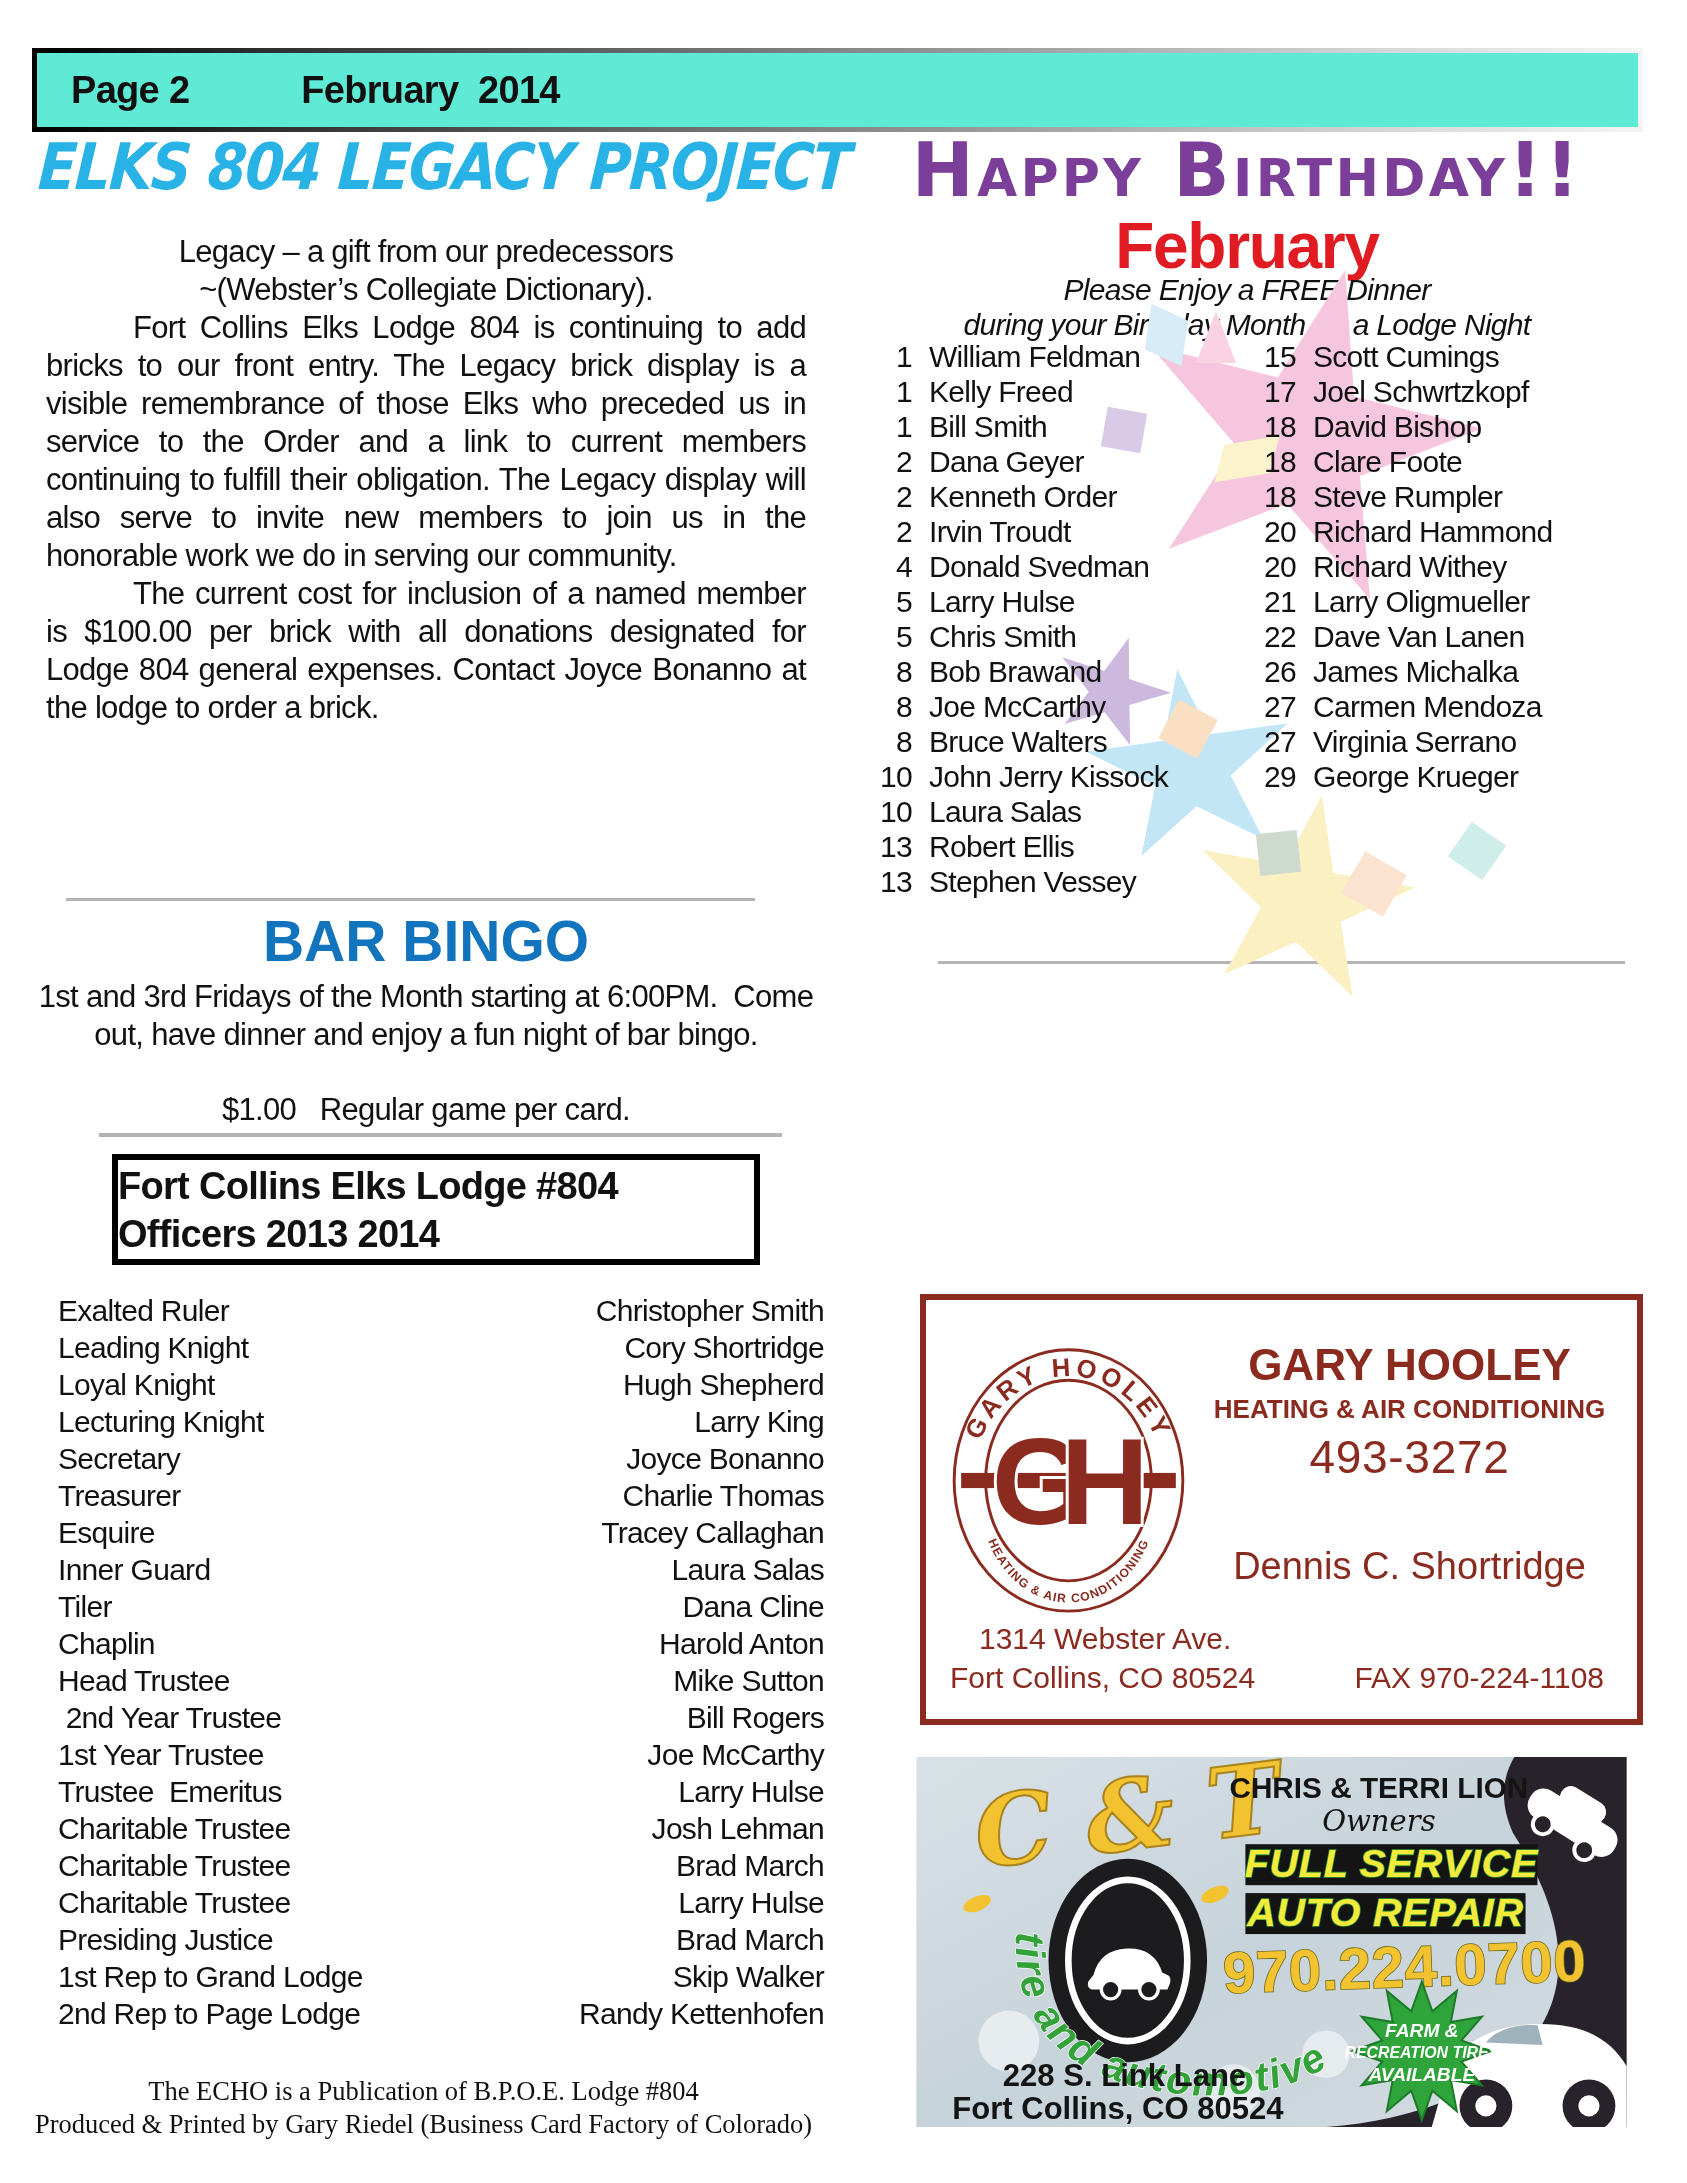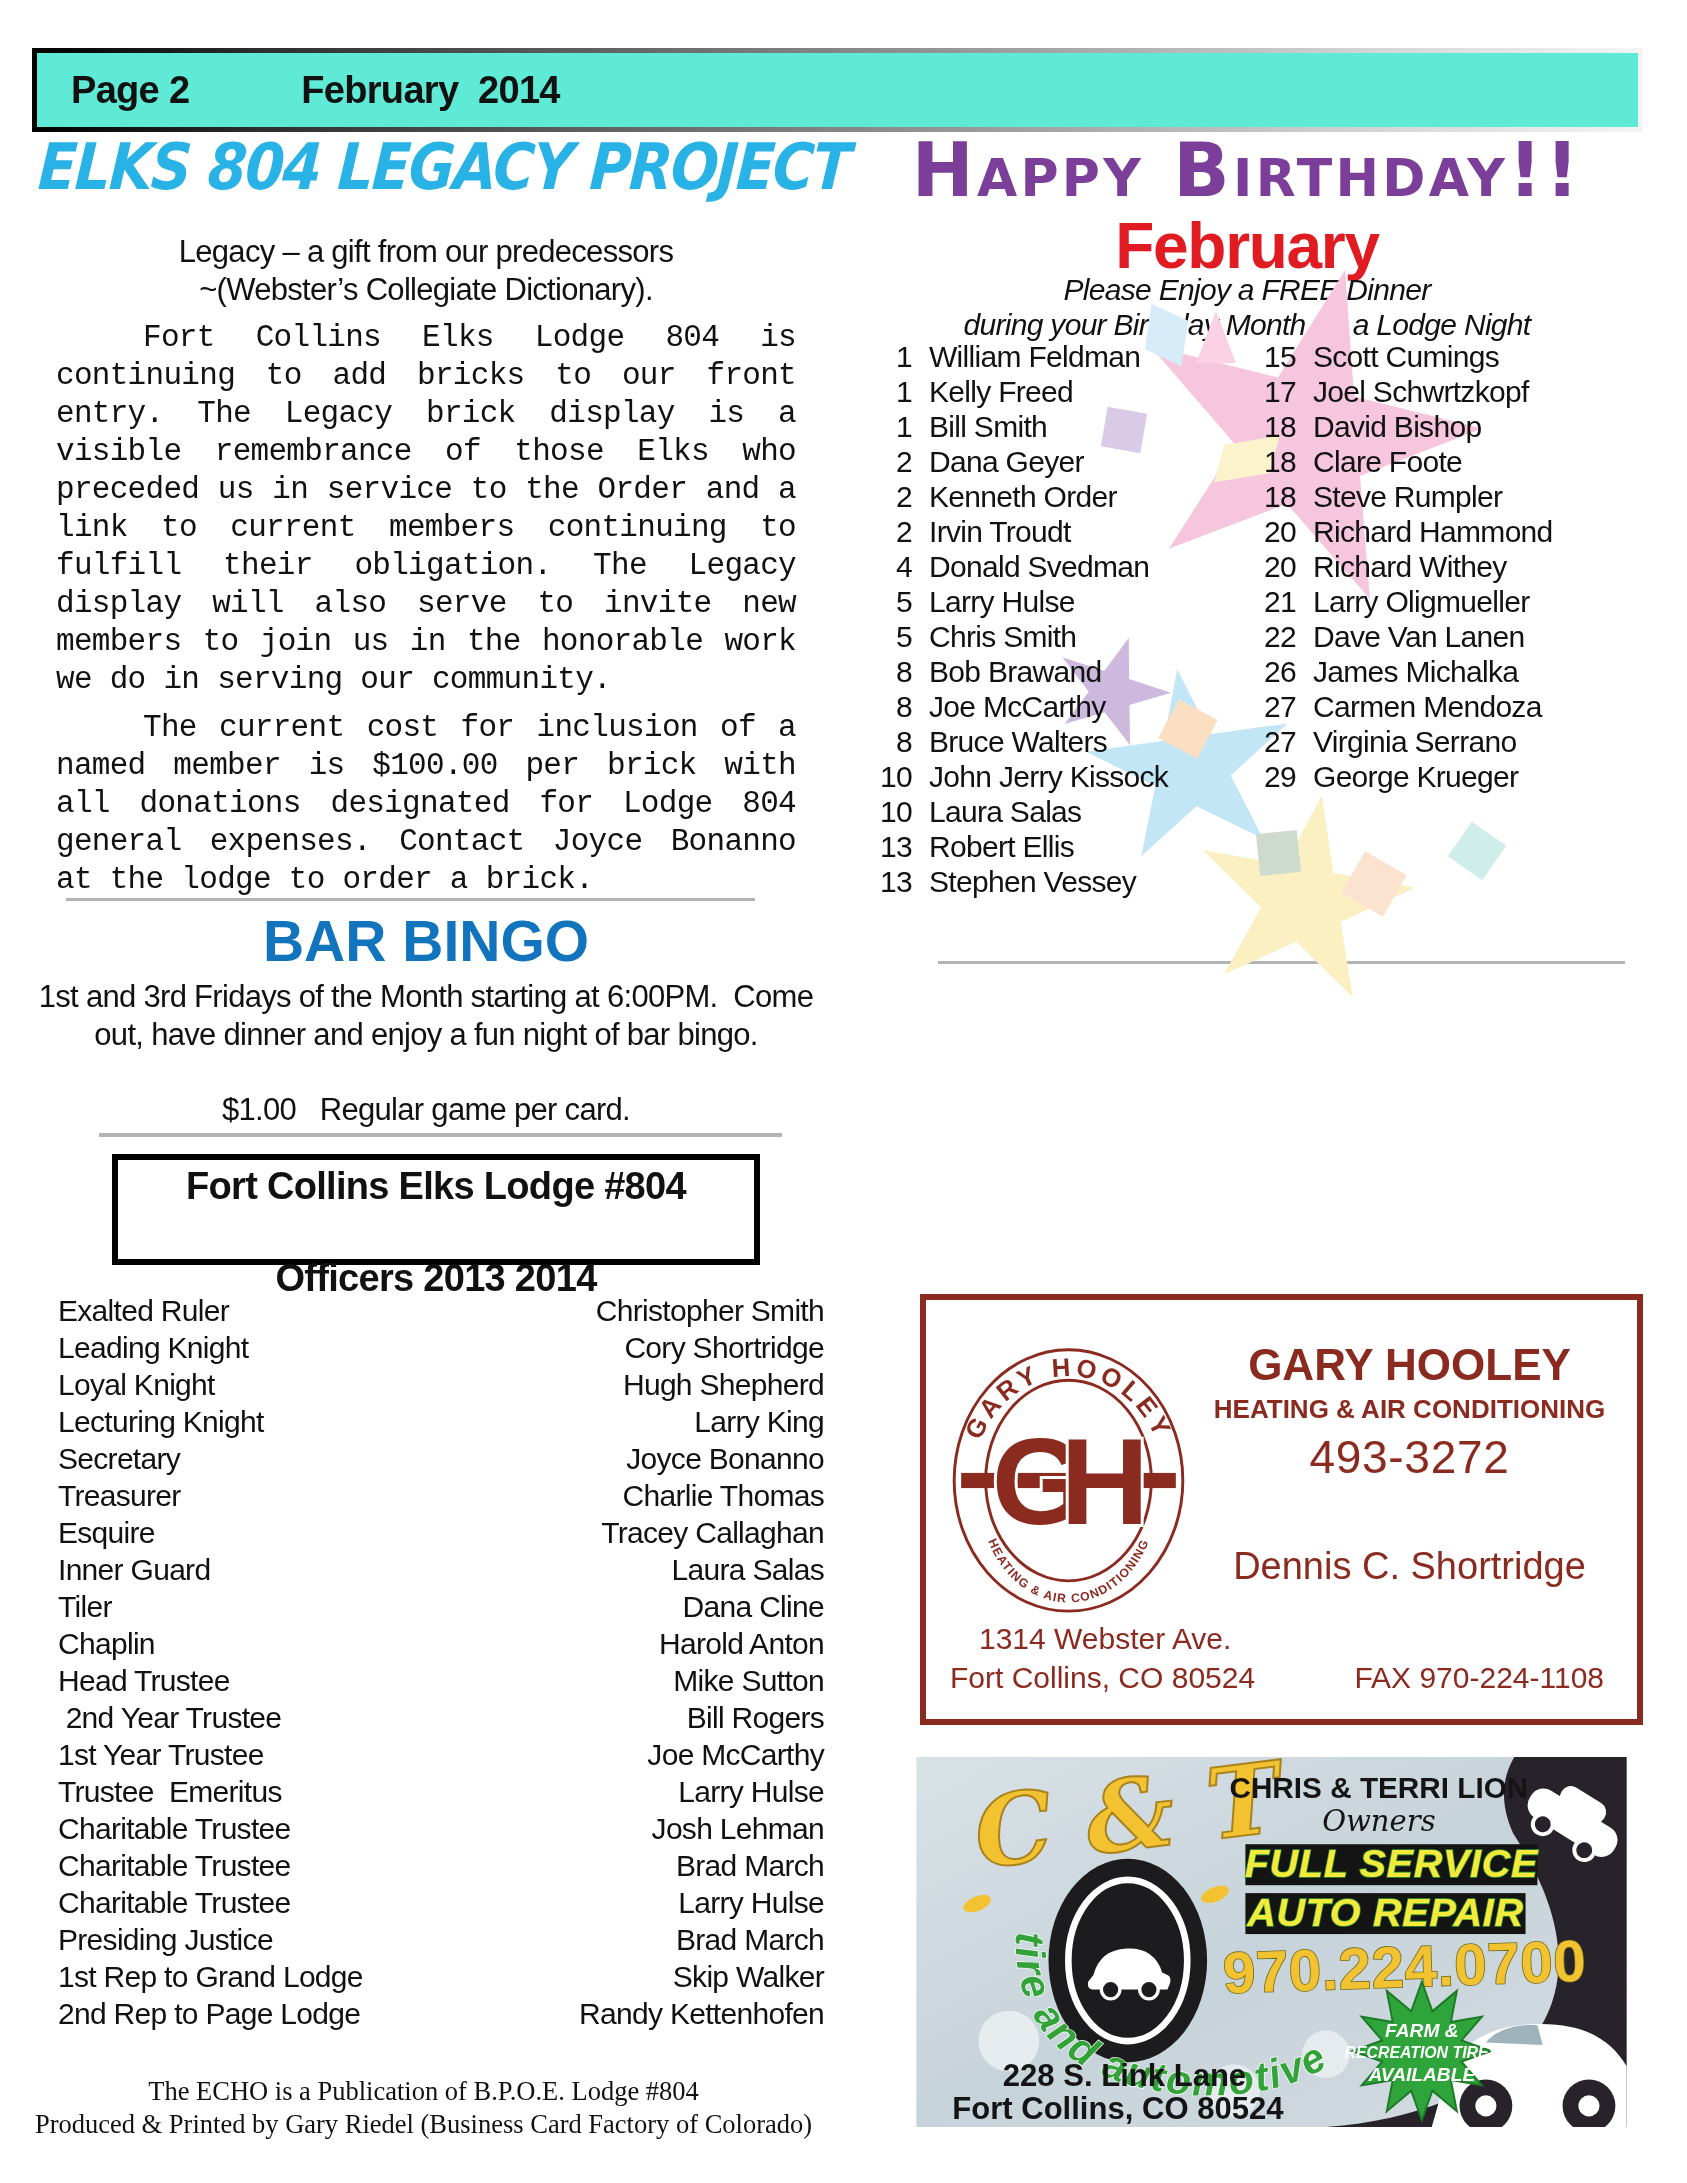--- a/index.html
+++ b/index.html
@@ -14,36 +14,36 @@
   .header-box .pg{font-size:38px;font-weight:bold;letter-spacing:-0.7px;margin-left:34px;}
   .header-box .dt{font-size:38px;font-weight:bold;letter-spacing:-0.7px;margin-left:112px;white-space:pre;}
 
   
   .legacy-title{position:absolute;left:41px;top:130px;width:767px;
     font-family:"DejaVu Sans", sans-serif;font-size:64px;font-weight:800;font-style:italic;
     color:#29b2e5;letter-spacing:-2px;transform:scaleX(.88) skewX(-4deg);transform-origin:left top;white-space:nowrap;}
   .legacy-text{position:absolute;left:46px;top:233px;width:760px;font-size:31px;line-height:38px;
     letter-spacing:-0.7px;}
   .legacy-text .c{text-align:center;}
-  .legacy-text p{margin:10px;text-align:justify;text-indent:87px;font-family:Liberation Mono, monospace;}
+  .legacy-text p{margin:0;text-align:justify;text-indent:87px;}
   .sep{position:absolute;background:#b4b4b4;}
   #sep1{left:66px;top:898px;width:689px;height:3.3px;}
   #sep2{left:99px;top:1133px;width:683px;height:4px;}
   #sep3{left:938px;top:961px;width:687px;height:3.3px;}
 
   .bingo-title{position:absolute;left:46px;top:908px;width:760px;text-align:center;
     font-size:57px;font-weight:800;color:#1274bc;letter-spacing:0px;}
   .bingo-text{position:absolute;left:33px;top:978px;width:786px;text-align:center;
     font-size:31px;line-height:38px;letter-spacing:-0.7px;white-space:pre-wrap;}
   .bingo-price{position:absolute;left:33px;top:1092px;width:786px;text-align:center;
     font-size:31px;letter-spacing:-0.7px;white-space:pre-wrap;}
 
   .officers-box{position:absolute;left:112px;top:1154px;width:636px;height:99px;
     border:6px solid #000;display:flex;flex-direction:column;justify-content:center;}
-  .officers-box div{text-align:center;font-size:38px;font-weight:bold;letter-spacing:-0.7px;line-height:48px;margin-top:44px;}
+  .officers-box div{font-size:38px;font-weight:bold;letter-spacing:-0.7px;line-height:48px;}
 
   .officers-list{position:absolute;left:58px;top:1294px;width:766px;}
   .off-row{display:flex;justify-content:space-between;height:37px;font-size:30px;letter-spacing:-0.7px;gap:32px;}
   .off-row .t{white-space:pre;}
   .off-row .n{text-align:right;}
 
   .footer{position:absolute;left:0px;top:2075px;width:847px;text-align:center;
     font-family:"Liberation Serif", serif;font-size:26.5px;line-height:33px;}
 
   

